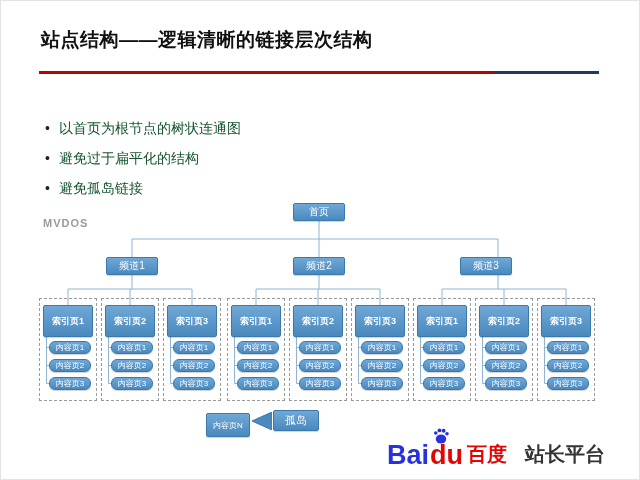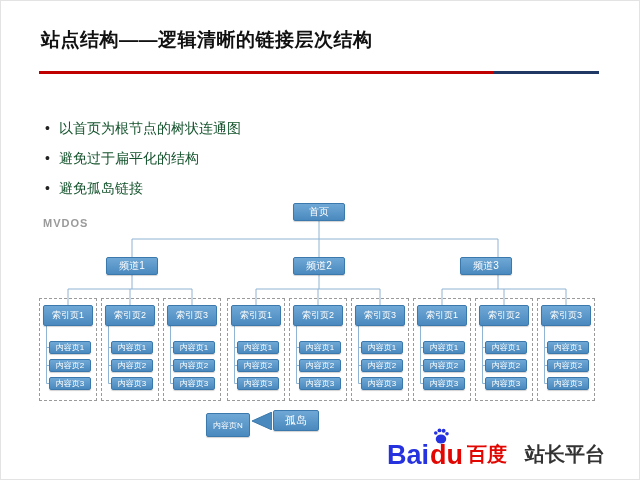--- a/index.html
+++ b/index.html
@@ -36,22 +36,22 @@
     white-space:nowrap; overflow:hidden;
   }
   .root-node    { left:292px; top:202px; width:52px; height:18px; font-size:10px; }
   .channel-node { top:256px; width:52px; height:18px; font-size:10px; }
 
   .group {
     position:absolute; top:297px; width:58px; height:103px;
     border:1px dashed #9a9a9a;
   }
   .group .hang { position:absolute; left:0; top:0; }
-  .index-node   { left:3px; top:6px; width:50px; height:21px; font-size:9px; }
-  .content-node { left:9px; width:42px; height:13px; font-size:8px; }
+  .index-node   { left:3px; top:6px; width:50px; height:32px; font-size:9px;font-weight:bold; }
+  .content-node { left:9px; width:42px; height:13px; font-size:8px;border-radius:6px; }
   .ct1 { top:42px; } .ct2 { top:60px; } .ct3 { top:78px; }
 
   .island-src  { left:205px; top:412px; width:44px; height:24px; font-size:8px; }
   .island-arrow{ position:absolute; left:251px; top:411px; }
   .island-node { left:272px; top:409px; width:46px; height:21px; font-size:11px; }
 
   .footer { position:absolute; right:34px; bottom:10px;
     display:flex; align-items:flex-end; }
   .bai { color:var(--baidu-blue,#2632DE); font-size:27px; font-weight:bold; line-height:1;margin-top:37px; }
   .du-wrap { position:relative; display:inline-block; margin:0 4px 0 1px; }

